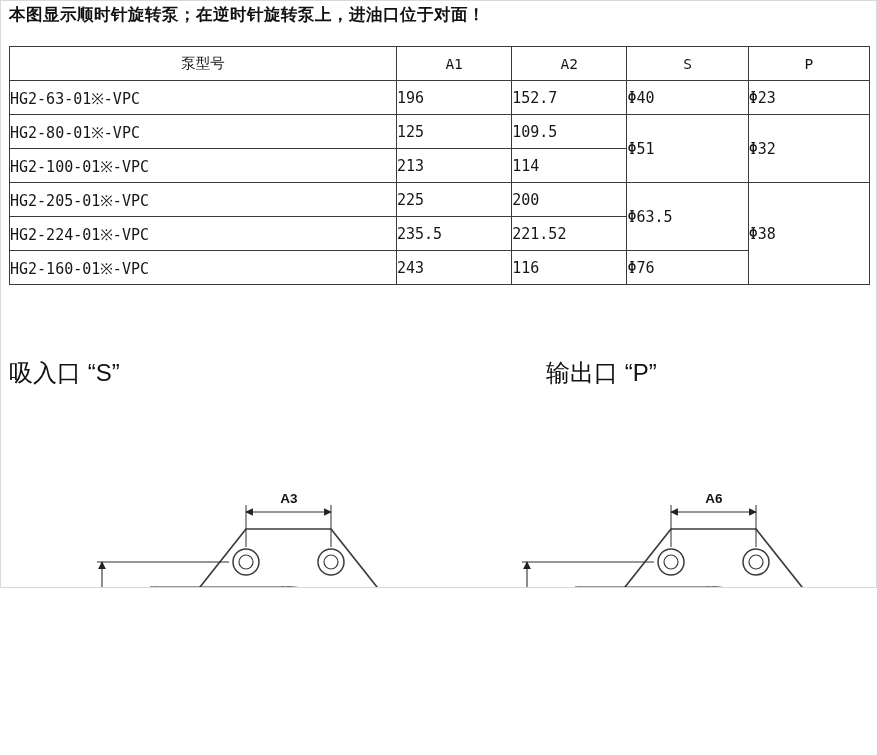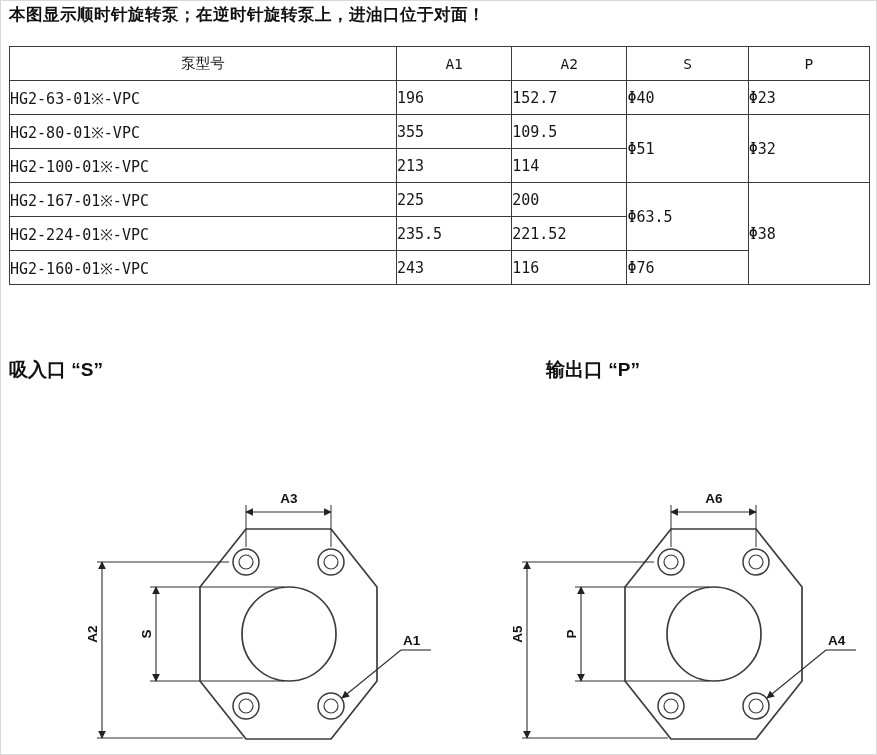--- a/index.html
+++ b/index.html
@@ -1,38 +1,38 @@
 <!DOCTYPE html>
 <html><head>
 <meta charset="utf-8">
 <style>
   html,body{margin:0;padding:0;background:#fff;}
   .page{
-    position:relative;width:877px;height:755px;background:#fff;
+    position:relative;width:877px;height:588px;background:#fff;
     font-family:"Liberation Sans",sans-serif;color:#111;
     border:1px solid #d9d9d9;box-sizing:border-box;overflow:hidden;
   }
   .note{
     position:absolute;left:8px;top:3px;font-size:16.5px;font-weight:600;
     letter-spacing:.5px;white-space:nowrap;
   }
   table.spec{
     position:absolute;left:8px;top:45px;width:861px;
     border-collapse:collapse;table-layout:fixed;
   }
   .spec th,.spec td{
     border:1px solid #3a3a3a;vertical-align:middle;
     height:33px;padding:0;font-weight:400;
     font-family:"DejaVu Sans Mono","Liberation Mono",monospace;
     font-size:15px;color:#161616;
   }
   .spec th{font-size:14.5px;}
   .spec th.model-h{font-family:"Liberation Sans",sans-serif;}
   .port-label{
-    position:absolute;font-size:19px;font-weight:700;white-space:nowrap;
+    position:absolute;font-size:24px;font-weight:400;white-space:nowrap;
   }
   .port-label.suction{left:8px;top:356px;}
   .port-label.output{left:545px;top:356px;}
   svg.diagram{position:absolute;left:0;top:458px;}
   .outline{fill:none;stroke:#3c3c3c;stroke-width:1.7;stroke-linejoin:round;}
   .port{fill:#fff;stroke:#3c3c3c;stroke-width:1.7;}
   .hole{fill:#fff;stroke:#3c3c3c;stroke-width:1.5;}
   .hole-inner{fill:none;stroke:#3c3c3c;stroke-width:1.2;}
   .dim{stroke:#2e2e2e;stroke-width:1.1;}
   .ext{stroke:#2e2e2e;stroke-width:1;}
@@ -66,32 +66,32 @@
     <tbody>
       <tr>
         <td>HG2-63-01※-VPC</td>
         <td>196</td>
         <td>152.7</td>
         <td>Φ40</td>
         <td>Φ23</td>
       </tr>
       <tr>
         <td>HG2-80-01※-VPC</td>
-        <td>355</td>
+        <td>125</td>
         <td>109.5</td>
         <td rowspan="2">Φ51</td>
         <td rowspan="2">Φ32</td>
       </tr>
       <tr>
         <td>HG2-100-01※-VPC</td>
         <td>213</td>
         <td>114</td>
       </tr>
       <tr>
-        <td>HG2-167-01※-VPC</td>
+        <td>HG2-205-01※-VPC</td>
         <td>225</td>
         <td>200</td>
         <td rowspan="2">Φ63.5</td>
         <td rowspan="3">Φ38</td>
       </tr>
       <tr>
         <td>HG2-224-01※-VPC</td>
         <td>235.5</td>
         <td>221.52</td>
       </tr>

